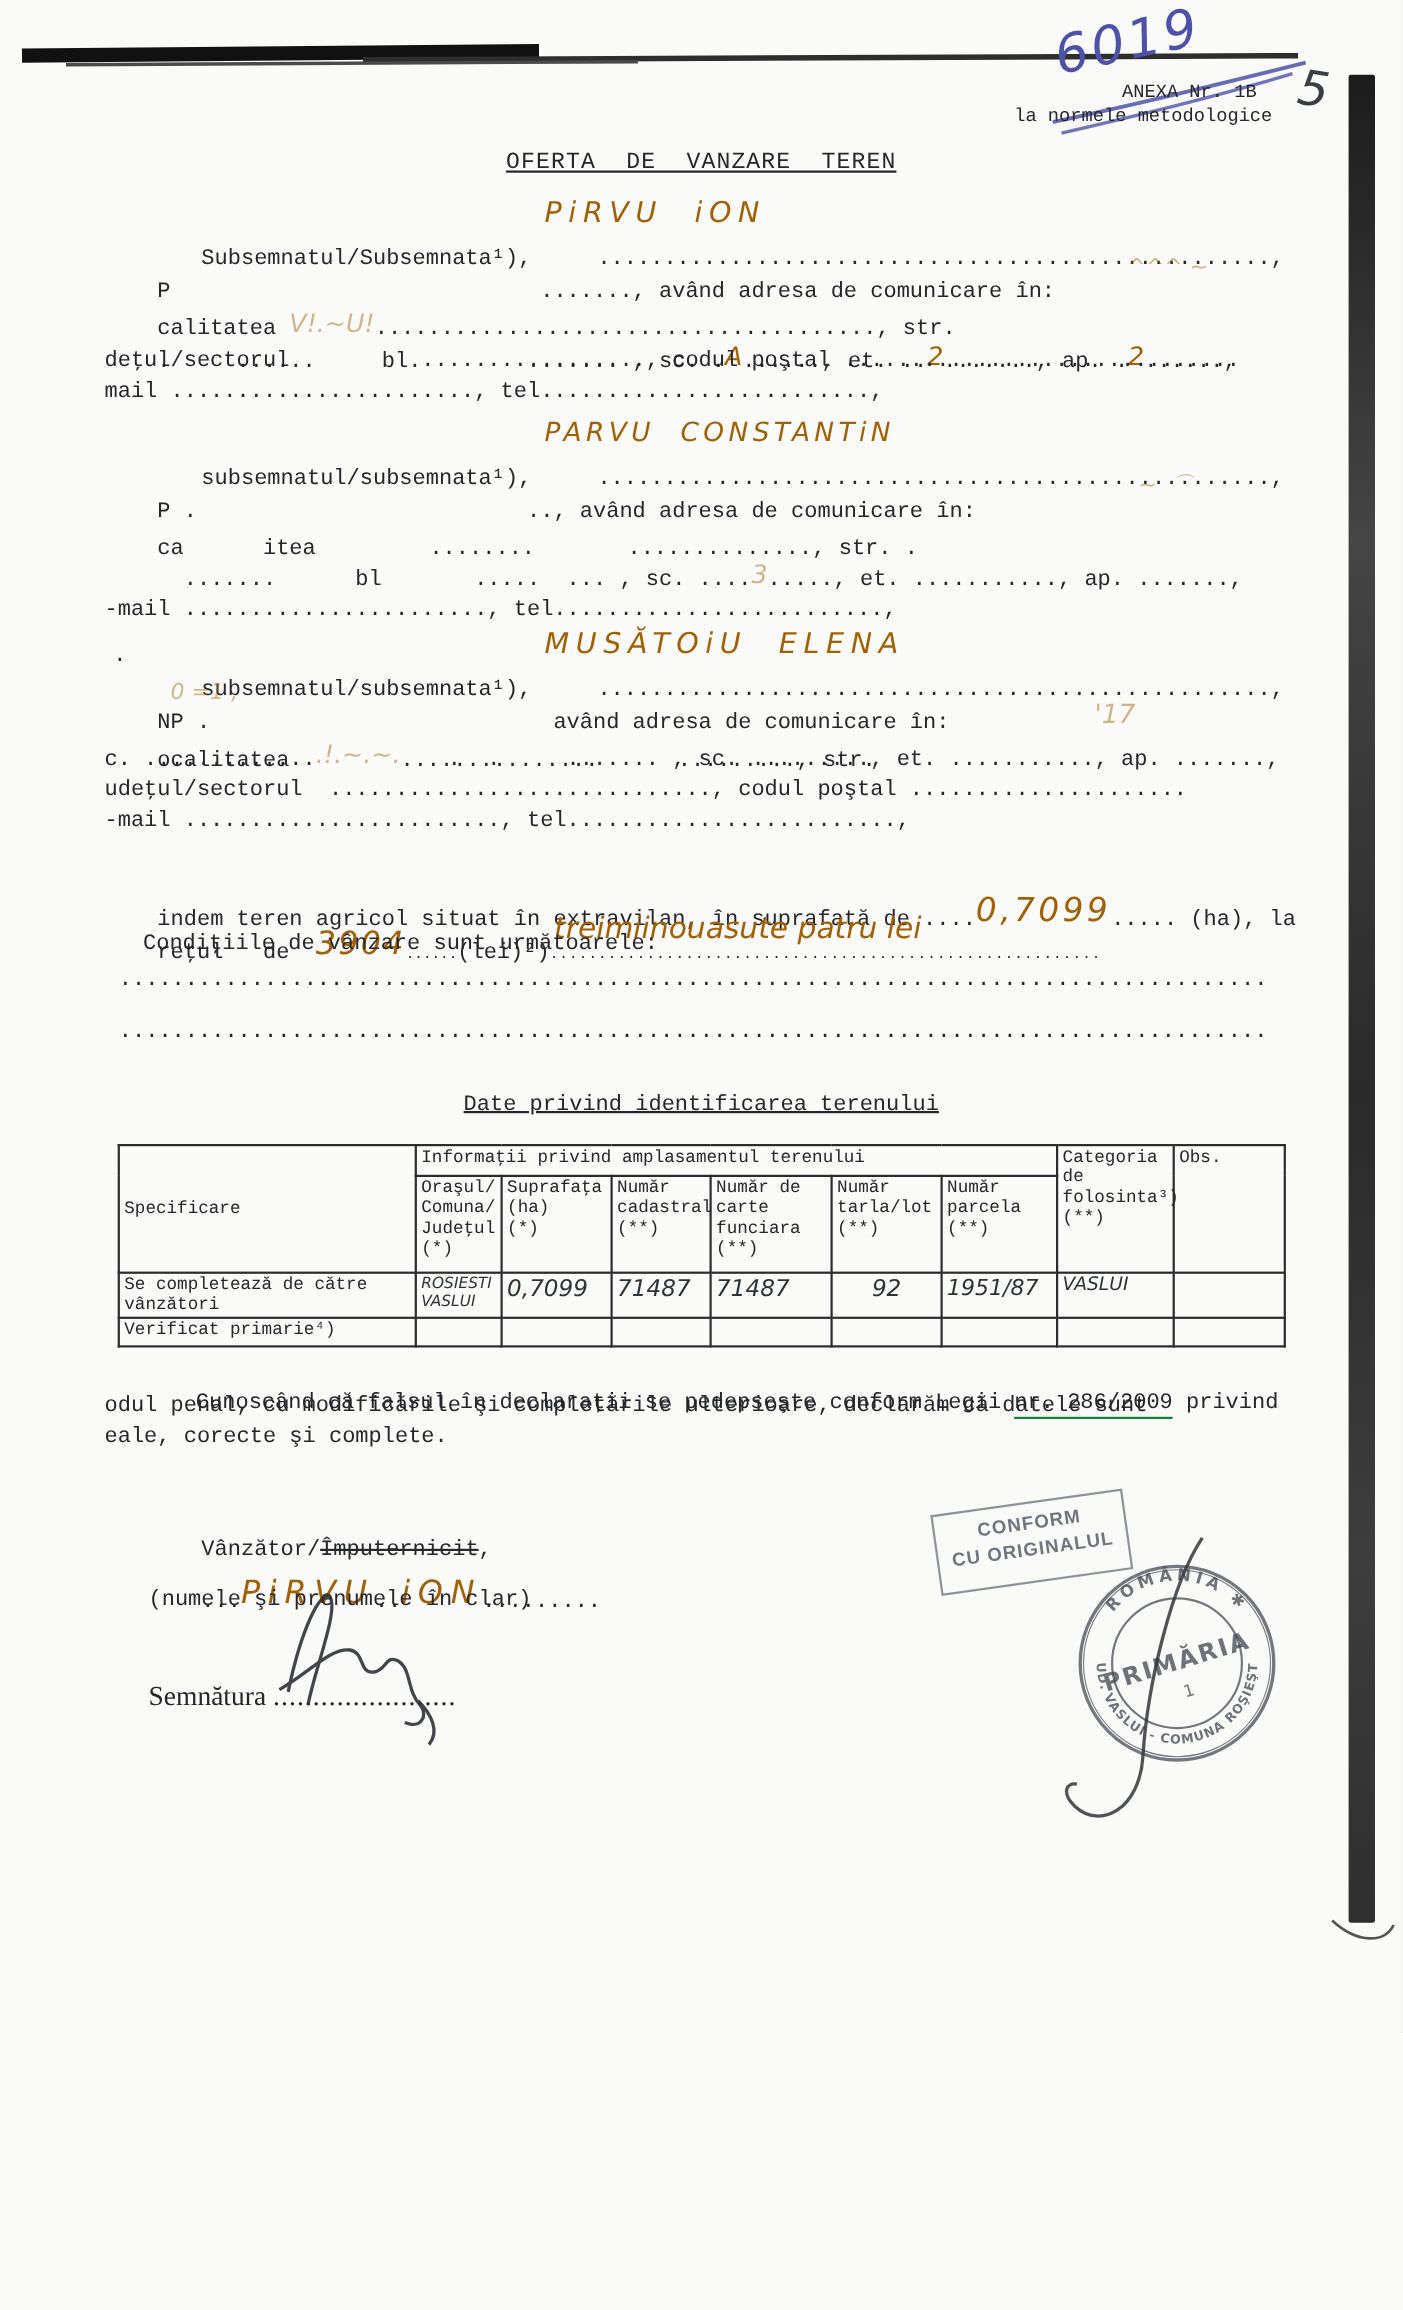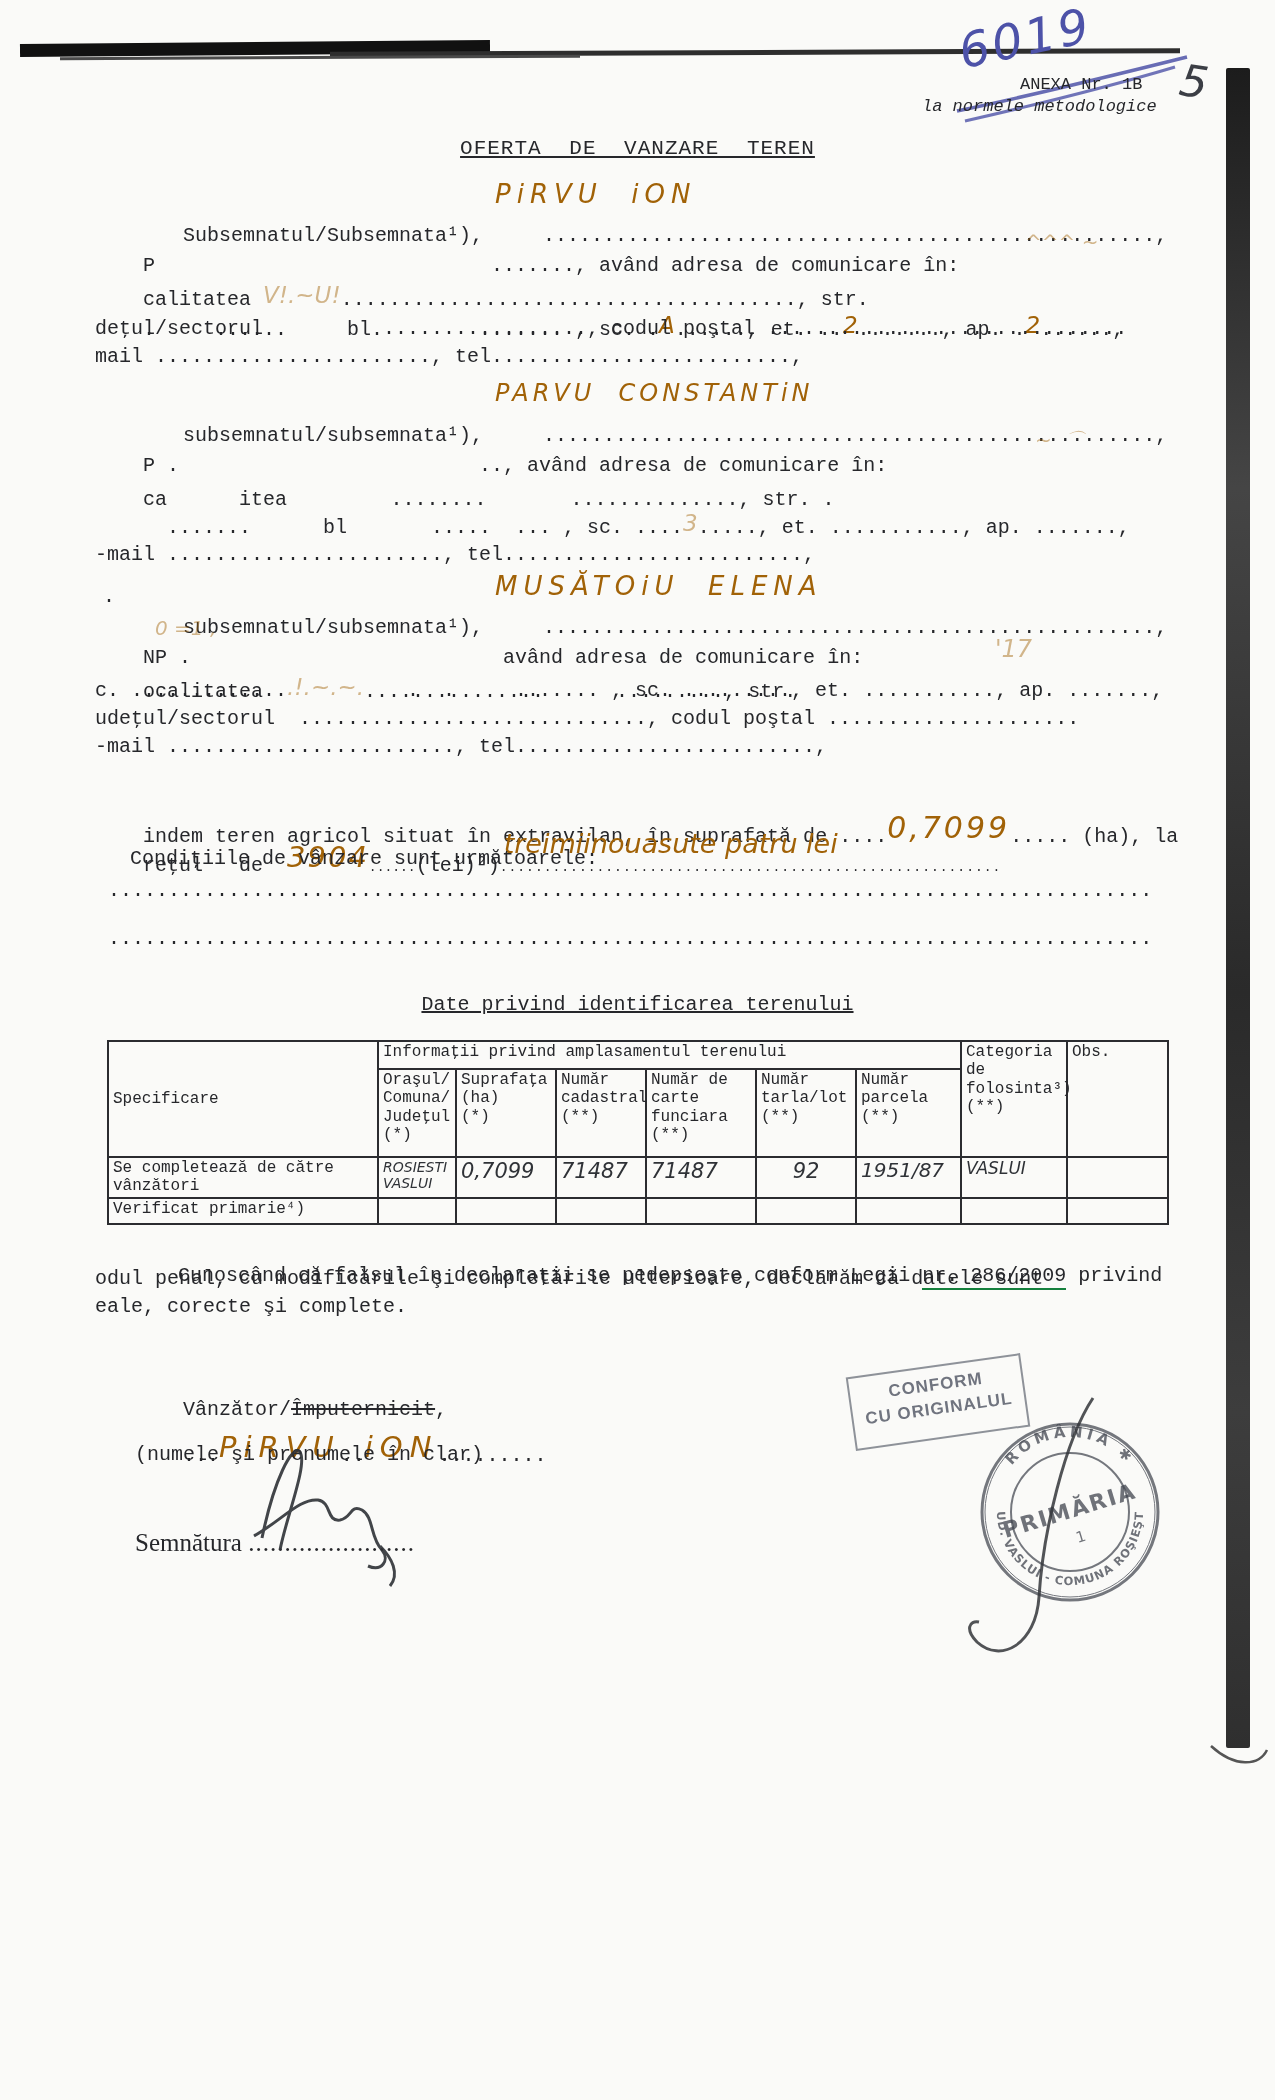--- a/index.html
+++ b/index.html
@@ -44,21 +44,21 @@
   <svg style="left:1205px;top:1738px;" width="70" height="45" viewBox="0 0 70 45">
     <path d="M6,8 C30,30 54,28 62,12" stroke="#555" stroke-width="2.5" fill="none"></path>
   </svg>
 
   <div class="bluenum">6019</div>
   <svg style="left:935px;top:55px;" width="280" height="70" viewBox="0 0 280 70">
     <path d="M22,56 C90,42 180,20 252,2" stroke="#4d52a8" stroke-width="3.5" fill="none" opacity=".85"></path>
     <path d="M30,66 C100,50 180,30 240,12" stroke="#4d52a8" stroke-width="3" fill="none" opacity=".8"></path>
   </svg>
   <div class="ln small" style="left:1020px;top:74px;">ANEXA Nr. 1B</div>
-  <div class="ln small" style="left:922px;top:96px;font-style:italic;">la normele metodologice</div>
+  <div class="ln small" style="left:922px;top:96px;">la normele metodologice</div>
   <div class="five hand">5</div>
 
   <div class="ln center" style="top:136px;font-size:21px;letter-spacing:1px;word-spacing:14px;">OFERTA DE VANZARE TEREN</div>
 
   <div class="ln" style="left:135px;top:198px;">
     <span>Subsemnatul/Subsemnata¹),</span><span>     ...................................................,</span>
     <span class="hand name-over">PiRVU  iON</span>
   </div>
   <div class="ln" style="left:95px;top:228px;">
     <span>P                            ......., având adresa de comunicare în:</span>

